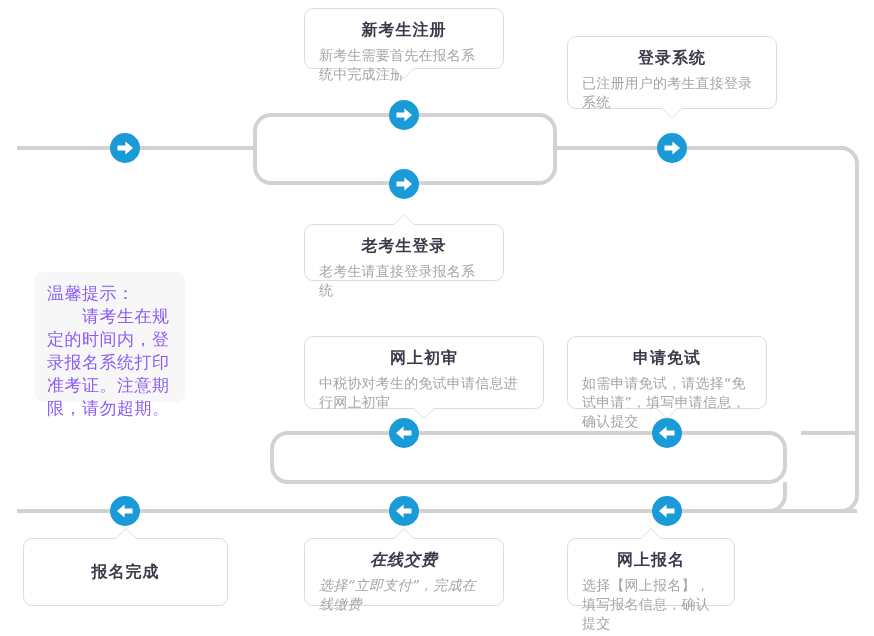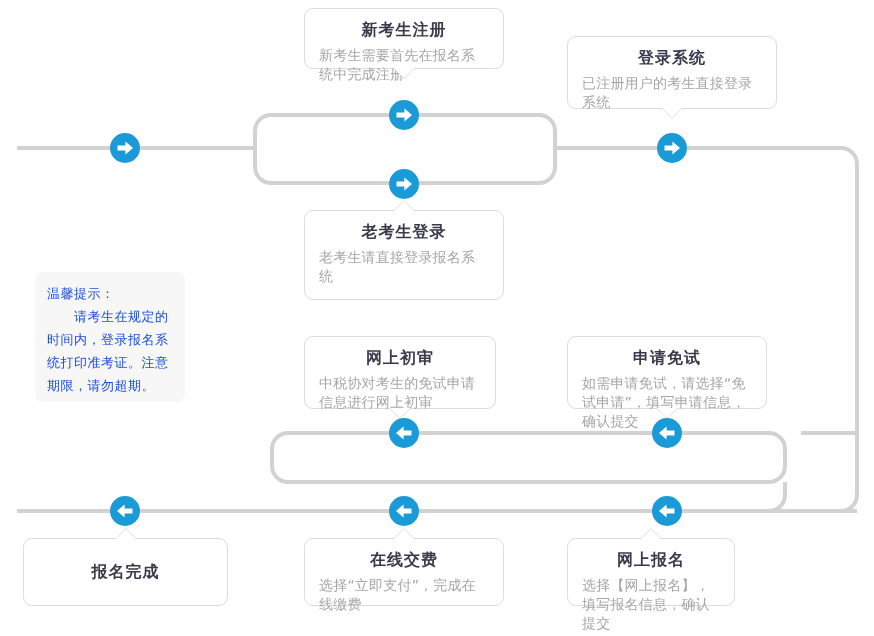--- a/index.html
+++ b/index.html
@@ -78,22 +78,22 @@
   }
 
   
   #tips{
     position:absolute;
     box-sizing:border-box;
     background:#f7f7f7;
     border-radius:8px;
     z-index:2;
     padding:10px 12px;
-    font-size:13px;
-    color:#1d4ed8;
+    font-size:17px;
+    color:#8b5cf6;
     line-height:23px;
     letter-spacing:0.5px;
     white-space:pre-wrap;
   }
 
   
   .arrow{
     position:absolute;
     width:30px;height:30px;
     border-radius:50%;
@@ -131,44 +131,44 @@
     <div class="desc">新考生需要首先在报名系统中完成注册</div>
     <span class="tail tail-down"></span>
   </div>
 
   <div class="node" id="n-login-system" style="left:567px;top:36px;width:210px;height:73px;">
     <div class="title">登录系统</div>
     <div class="desc">已注册用户的考生直接登录系统</div>
     <span class="tail tail-down"></span>
   </div>
 
-  <div class="node" id="n-old-candidate" style="left:304px;top:210px;width:200px;height:90px;">
+  <div class="node" id="n-old-candidate" style="left:304px;top:224px;width:200px;height:57px;">
     <div class="title">老考生登录</div>
     <div class="desc">老考生请直接登录报名系统</div>
     <span class="tail tail-up"></span>
   </div>
 
-  <div class="node" id="n-first-review" style="left:304px;top:336px;width:192px;height:73px;">
+  <div class="node" id="n-first-review" style="left:304px;top:336px;width:240px;height:73px;">
     <div class="title">网上初审</div>
     <div class="desc">中税协对考生的免试申请信息进行网上初审</div>
     <span class="tail tail-down"></span>
   </div>
 
   <div class="node" id="n-apply-exemption" style="left:567px;top:336px;width:200px;height:73px;">
     <div class="title">申请免试</div>
     <div class="desc">如需申请免试，请选择“免试申请”，填写申请信息，确认提交</div>
     <span class="tail tail-down"></span>
   </div>
 
   <div class="node center-only" id="n-complete" style="left:23px;top:538px;width:205px;height:68px;">
     <div class="title">报名完成</div>
     <span class="tail tail-up"></span>
   </div>
 
-  <div class="node" id="n-payment" style="left:304px;top:538px;width:200px;height:68px;">
+  <div class="node" id="n-payment" style="left:304px;top:538px;width:200px;height:68px;font-style:italic;">
     <div class="title">在线交费</div>
     <div class="desc">选择“立即支付”，完成在线缴费</div>
     <span class="tail tail-up"></span>
   </div>
 
   <div class="node" id="n-registration" style="left:567px;top:538px;width:168px;height:68px;">
     <div class="title">网上报名</div>
     <div class="desc">选择【网上报名】，填写报名信息，确认提交</div>
     <span class="tail tail-up"></span>
   </div>

